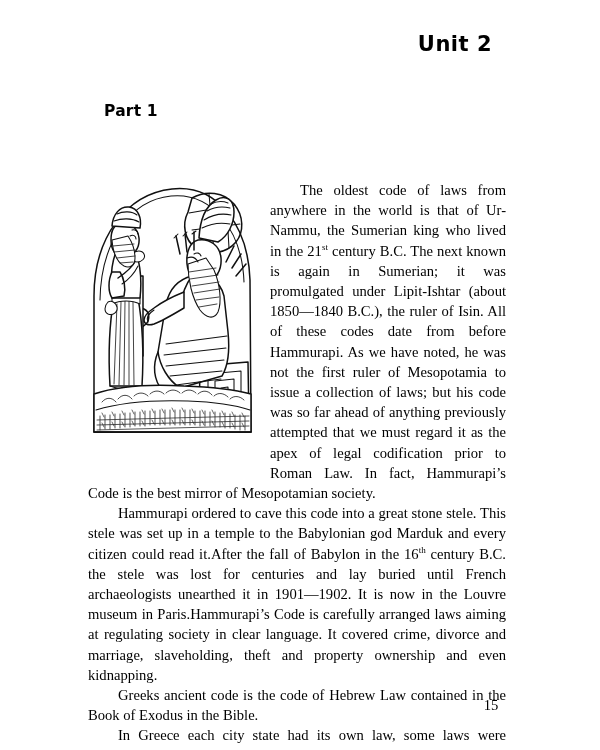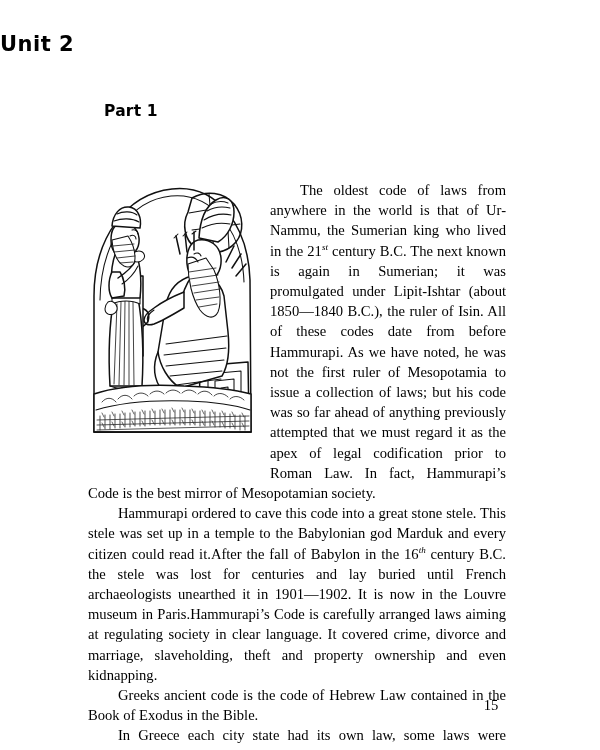--- a/index.html
+++ b/index.html
@@ -16,21 +16,21 @@
     font-family: "Liberation Serif", "DejaVu Serif", serif;
     color: #000000;
   }
 
   
   .unit-title {
     position: absolute;
     left: 0;
     top: 32px;
     width: 492px;
-    text-align: left;
+    text-align: right;
     font-family: "DejaVu Sans", "Liberation Sans", sans-serif;
     font-weight: bold;
     font-size: 21px;
     letter-spacing: 0.5px;
   }
   .part-block {
     position: absolute;
     left: 104px;
     top: 93px;
     font-family: "DejaVu Sans", "Liberation Sans", sans-serif;
@@ -68,21 +68,20 @@
   }
   .para {
     margin: 0;
     text-indent: 30px;
     text-align: justify;
   }
   sup {
     font-size: 0.62em;
     vertical-align: super;
     line-height: 0;
-    font-style: italic;
   }
 
   
   .stele-svg {
     display: block;
     width: 172px;
     height: 292px;
   }
   .stele-svg .ln {
     fill: none;

